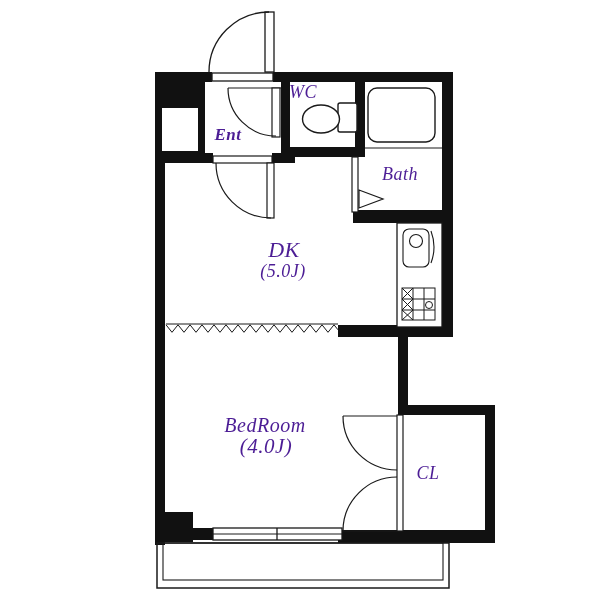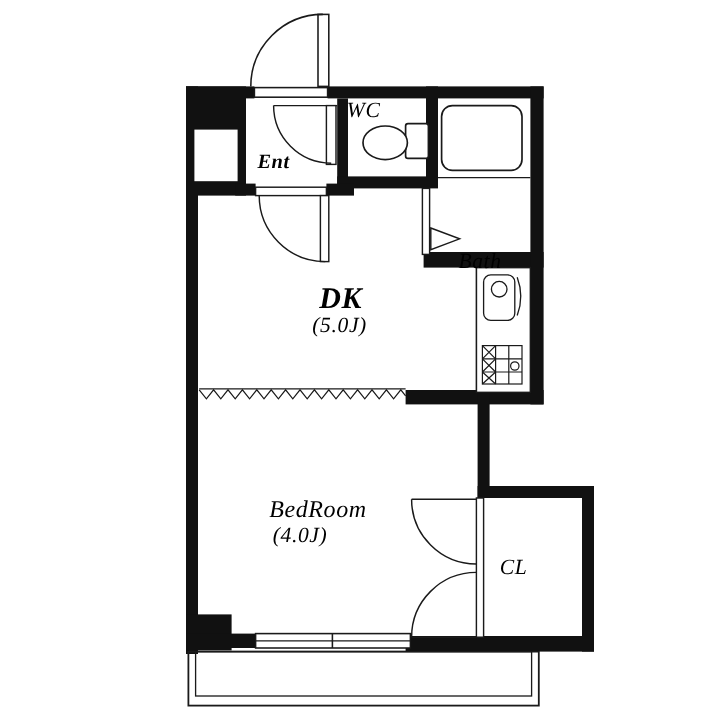--- a/index.html
+++ b/index.html
@@ -3,29 +3,29 @@
 <meta charset="utf-8">
 <style>
   html,body{margin:0;padding:0;background:#ffffff;}
   #canvas{
     position:relative;width:600px;height:600px;background:#ffffff;overflow:hidden;
     font-family:"Liberation Serif", serif;
   }
   #plan-svg{position:absolute;left:0;top:0;}
   .room-label{
     position:absolute;transform:translate(-50%,-50%);
-    font-style:italic;color:#000000;white-space:nowrap;letter-spacing:.5px;
+    font-style:italic;color:#4c1d95;white-space:nowrap;letter-spacing:.5px;
   }
   .lbl-ent   {left:228px;top:135px;font-size:17px;font-weight:bold;}
   .lbl-wc    {left:303px;top:92px; font-size:18px;}
-  .lbl-bath  {left:400px;top:174px;font-size:18px;margin-top:44px;}
-  .lbl-dk    {left:284px;top:250px;font-size:25px;font-weight:bold;}
+  .lbl-bath  {left:400px;top:174px;font-size:18px;}
+  .lbl-dk    {left:284px;top:250px;font-size:22px;}
   .lbl-dkarea{left:283px;top:271px;font-size:18px;text-align:center;}
   .lbl-br    {left:265px;top:425px;font-size:20px;text-align:right;}
-  .lbl-brarea{left:250px;top:446px;font-size:18px;}
+  .lbl-brarea{left:266px;top:446px;font-size:21px;}
   .lbl-cl    {left:428px;top:473px;font-size:18px;}
 </style>
 </head>
 <body>
 
 <div id="canvas">
   <svg id="plan-svg" width="600" height="600" viewBox="0 0 600 600">
 
     <g fill="#111111" stroke="none">
 

